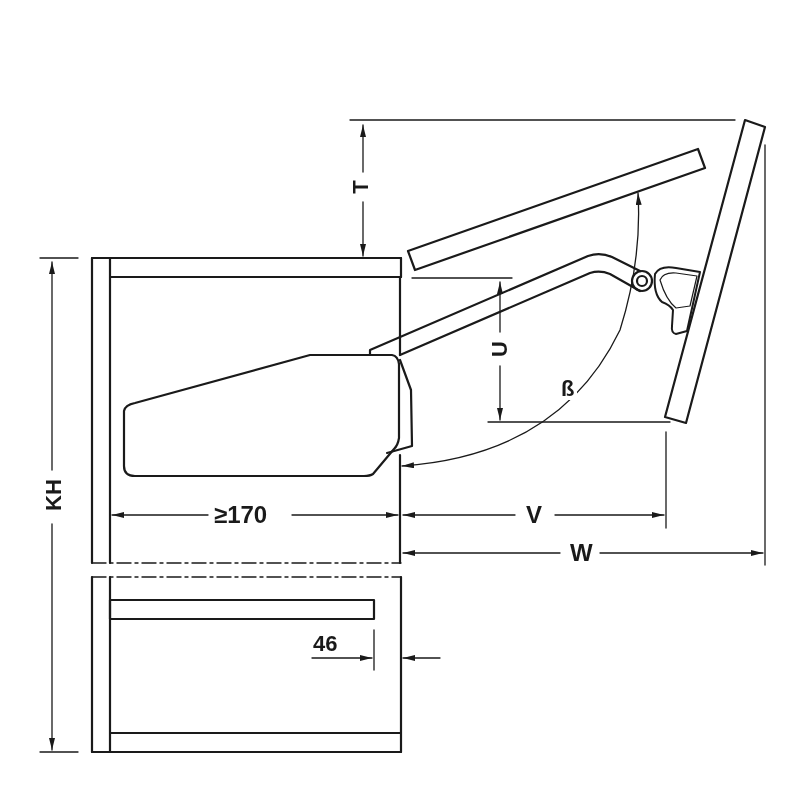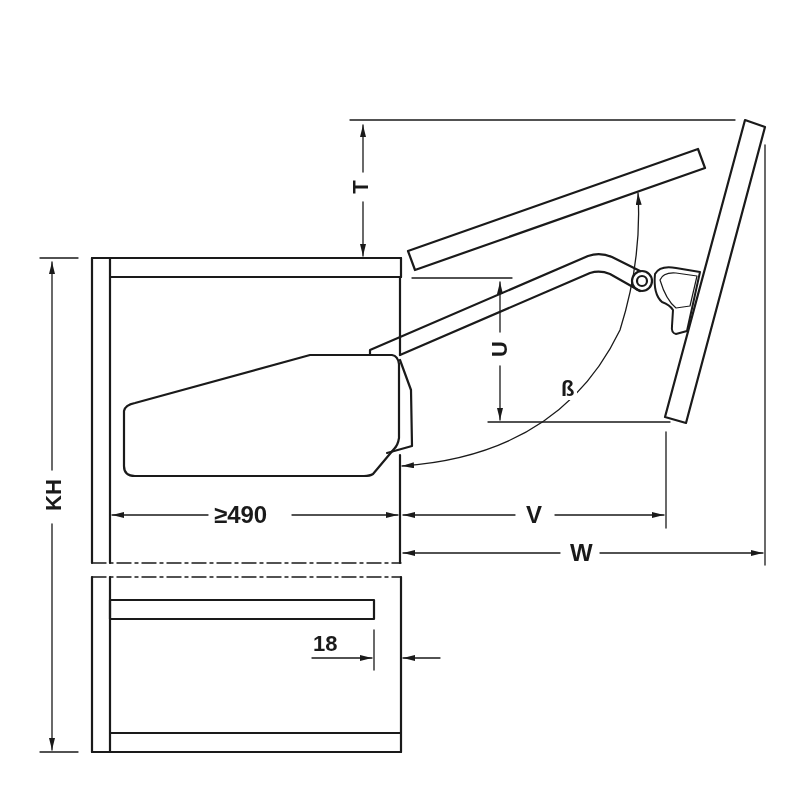--- a/index.html
+++ b/index.html
@@ -121,19 +121,19 @@
 </svg>
 
 <div class="lbl rot" style="left:352px; top:176px; font-size:22px; transform:rotate(-90deg); padding:0 2px;">T</div>
 
 <div class="lbl rot" style="left:490px; top:338px; font-size:22px; transform:rotate(-90deg); padding:0 2px;">U</div>
 
 <div class="lbl" style="left:558px; top:378px; font-size:22px; padding:0 3px;">ß</div>
 
 <div class="lbl rot" style="left:36px; top:484px; font-size:22px; transform:rotate(-90deg); padding:0 2px;">KH</div>
 
-<div class="lbl" style="left:212px; top:503px; font-size:24px; padding:0 2px;">≥490</div>
+<div class="lbl" style="left:212px; top:503px; font-size:24px; padding:0 2px;">≥170</div>
 
 <div class="lbl" style="left:522px; top:503px; font-size:24px; padding:0 4px;">V</div>
 
 <div class="lbl" style="left:566px; top:541px; font-size:24px; padding:0 4px;">W</div>
 
-<div class="lbl" style="left:313px; top:633px; font-size:22px; background:transparent;">18</div>
+<div class="lbl" style="left:313px; top:633px; font-size:22px; background:transparent;">46</div>
 
 </body></html>

